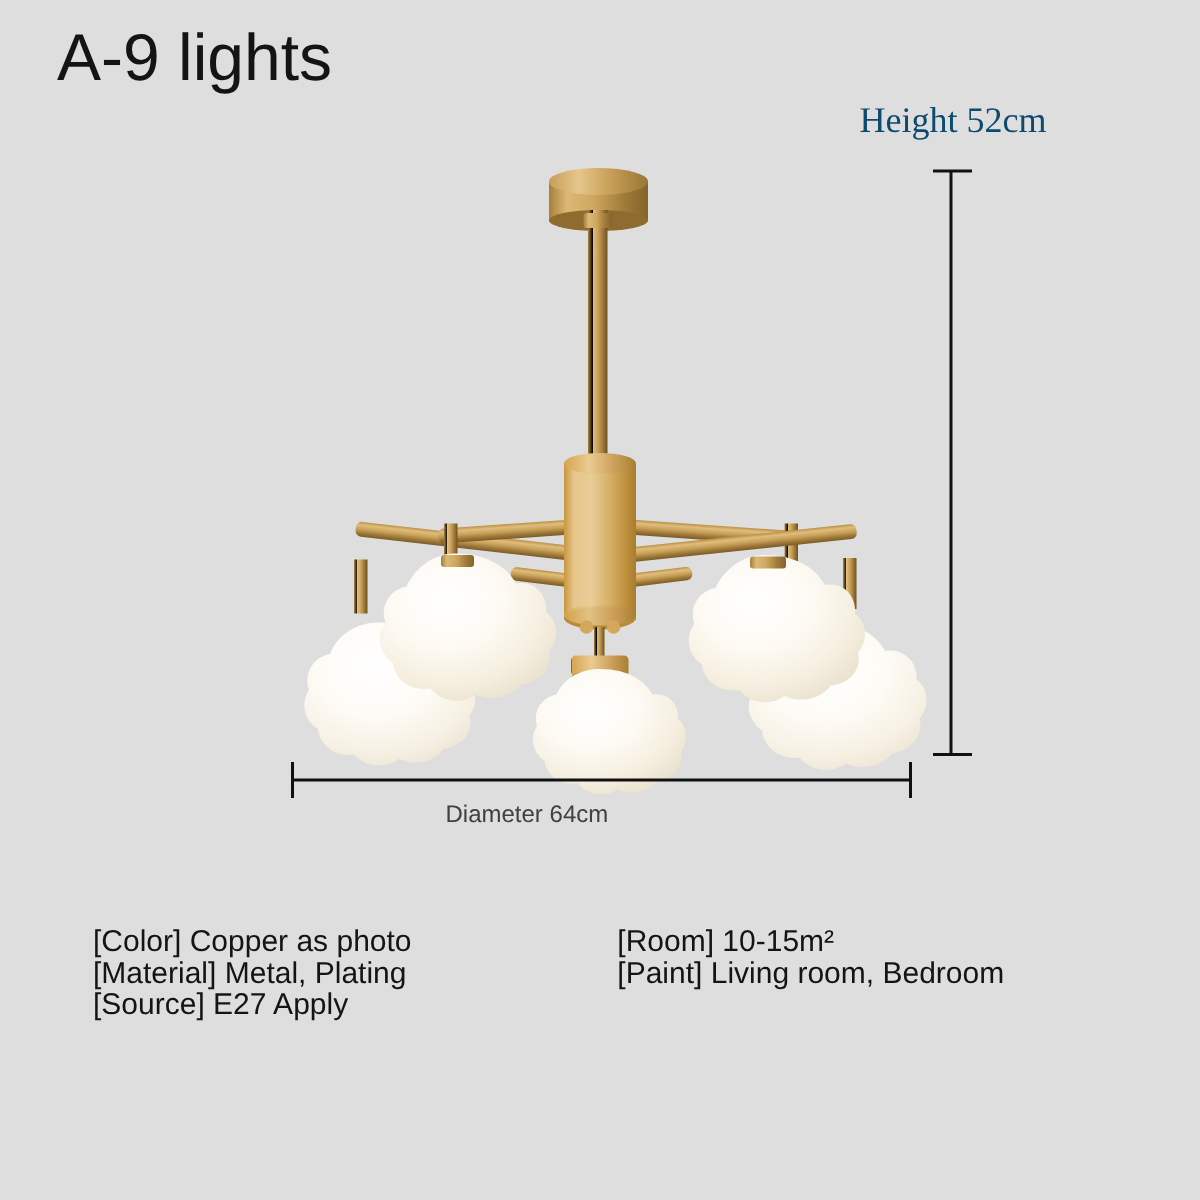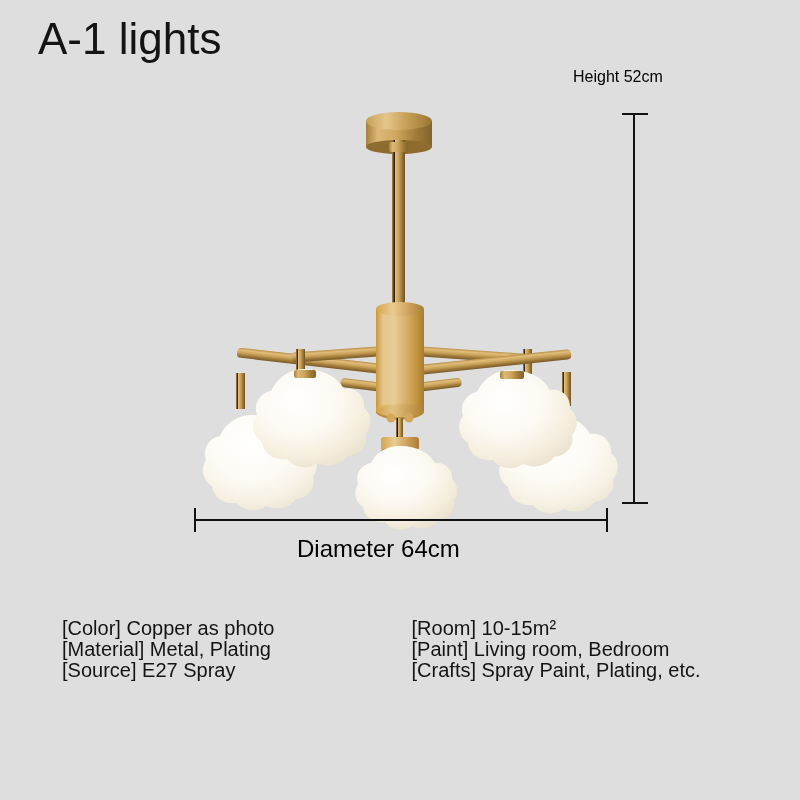--- a/index.html
+++ b/index.html
@@ -17,21 +17,21 @@
   .title{
     position:absolute;left:38px;top:14px;
     font-size:44px;letter-spacing:0px;
     color:#141414;font-weight:400;
     white-space:nowrap;
   }
 
   
   .height-label{
     position:absolute;left:573px;top:68px;
-    font-size:16px;color:#000000;white-space:nowrap;
+    font-size:24px;color:#0c4a6e;white-space:nowrap;font-family:Liberation Serif, serif;
   }
   .vline{
     position:absolute;left:633px;top:114px;
     width:2px;height:389px;background:#111;
   }
   .vcap{
     position:absolute;width:26px;height:2px;background:#111;left:622px;
   }
   .vcap.top{top:113px;}
   .vcap.bot{top:502px;}
@@ -40,21 +40,21 @@
     position:absolute;left:194px;top:519px;
     width:414px;height:2px;background:#111;
   }
   .hcap{
     position:absolute;width:2px;height:24px;background:#111;top:508px;
   }
   .hcap.left{left:194px;}
   .hcap.right{left:606px;}
   .diameter-label{
     position:absolute;left:297px;top:535px;
-    font-size:24px;color:#000000;white-space:nowrap;
+    font-size:16px;color:#404040;white-space:nowrap;
   }
 
   
   .specs{
     position:absolute;left:62px;top:618px;
     width:700px;
     display:flex;
     gap:0px;
   }
   .spec-col{display:flex;flex-direction:column;}
@@ -256,38 +256,37 @@
                c -9 7 -23 5 -30 -4
                c -13 2 -24 -6 -25 -17
                c -9 -6 -12 -18 -5 -27
                c -4 -11 3 -22 14 -24
                c 6 -13 19 -22 32 -22 z" fill="url(#glassG)"></path>
       <rect x="500" y="371" width="24" height="8" rx="2" fill="url(#canopyG)"></rect>
     </g>
 
   </svg>
 
-  <div class="title">A-1 lights</div>
+  <div class="title">A-9 lights</div>
 
   <div class="height-label">Height 52cm</div>
   <div class="vline"></div>
   <div class="vcap top"></div>
   <div class="vcap bot"></div>
 
   <div class="hline"></div>
   <div class="hcap left"></div>
   <div class="hcap right"></div>
   <div class="diameter-label">Diameter 64cm</div>
 
   <div class="specs">
     <div class="spec-col left">
       <div class="spec-line">[Color] Copper as photo</div>
       <div class="spec-line">[Material] Metal, Plating</div>
-      <div class="spec-line">[Source] E27 Spray</div>
+      <div class="spec-line">[Source] E27 Apply</div>
     </div>
     <div class="spec-col right">
       <div class="spec-line">[Room] 10-15m²</div>
       <div class="spec-line">[Paint] Living room, Bedroom</div>
-      <div class="spec-line">[Crafts] Spray Paint, Plating, etc.</div>
     </div>
   </div>
 
 </div>
 
 </body></html>

